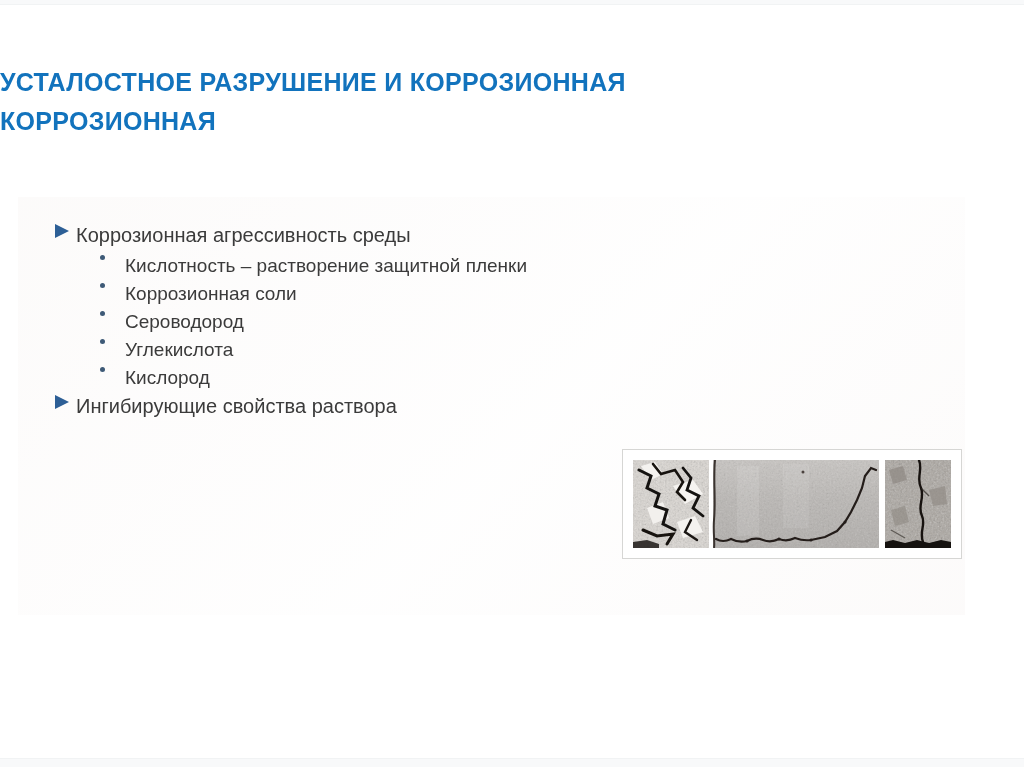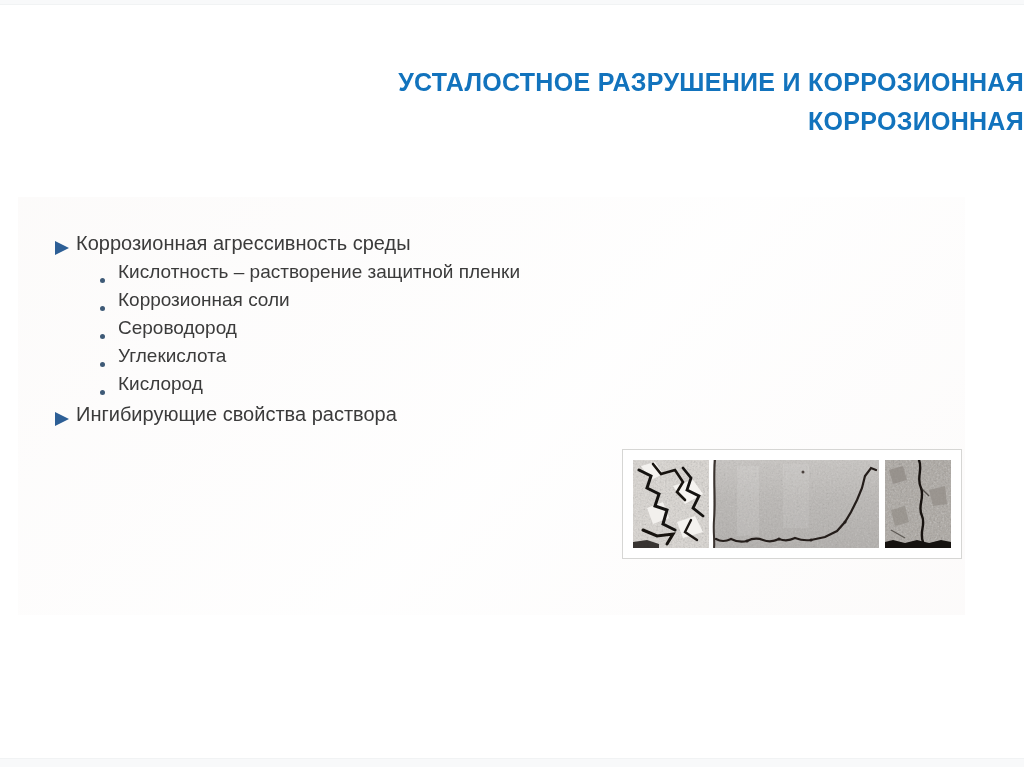--- a/index.html
+++ b/index.html
@@ -27,56 +27,56 @@
     position: absolute;
     left: 0; top: 5px;
     width: 1024px; height: 753px;
     background: #ffffff;
   }
 
   .slide-title {
     position: absolute;
     left: 0; right: 0;
     top: 58px;
-    text-align: right;
+    text-align: left;
     font-weight: bold;
     font-size: 25px;
     line-height: 39px;
     letter-spacing: 0.3px;
     color: var(--title-color, #1273bd);
-    padding-left: 45px;
   }
 
   
   .scan-area {
     position: absolute;
     left: 18px; top: 192px;
     width: 947px; height: 418px;
     background: linear-gradient(135deg, rgba(240,233,230,0.20), rgba(244,240,238,0.06) 55%, rgba(238,230,228,0.18));
     pointer-events: none;
   }
 
   .bullet-list {
     position: absolute;
     left: 55px; top: 219px;
     width: 580px;
     color: var(--text-color, #3b3b3b);
   }
   .bullet-row {
     display: flex;
-    align-items: flex-end;
+    align-items: flex-start;
   }
   .bullet-row.level1 {
     height: 31px;
     font-size: 20px;
   }
   .bullet-row.level2 {
     height: 28px;
     margin-left: 45px;
     font-size: 19px;
+    gap: 7px;
   }
   .tri-marker {
     display: inline-block;
     width: 0; height: 0;
     border-top: 7px solid transparent;
     border-bottom: 7px solid transparent;
     border-left: 14px solid var(--marker-color, #2d5f96);
     margin-right: 7px;
     flex: 0 0 auto;
   }

